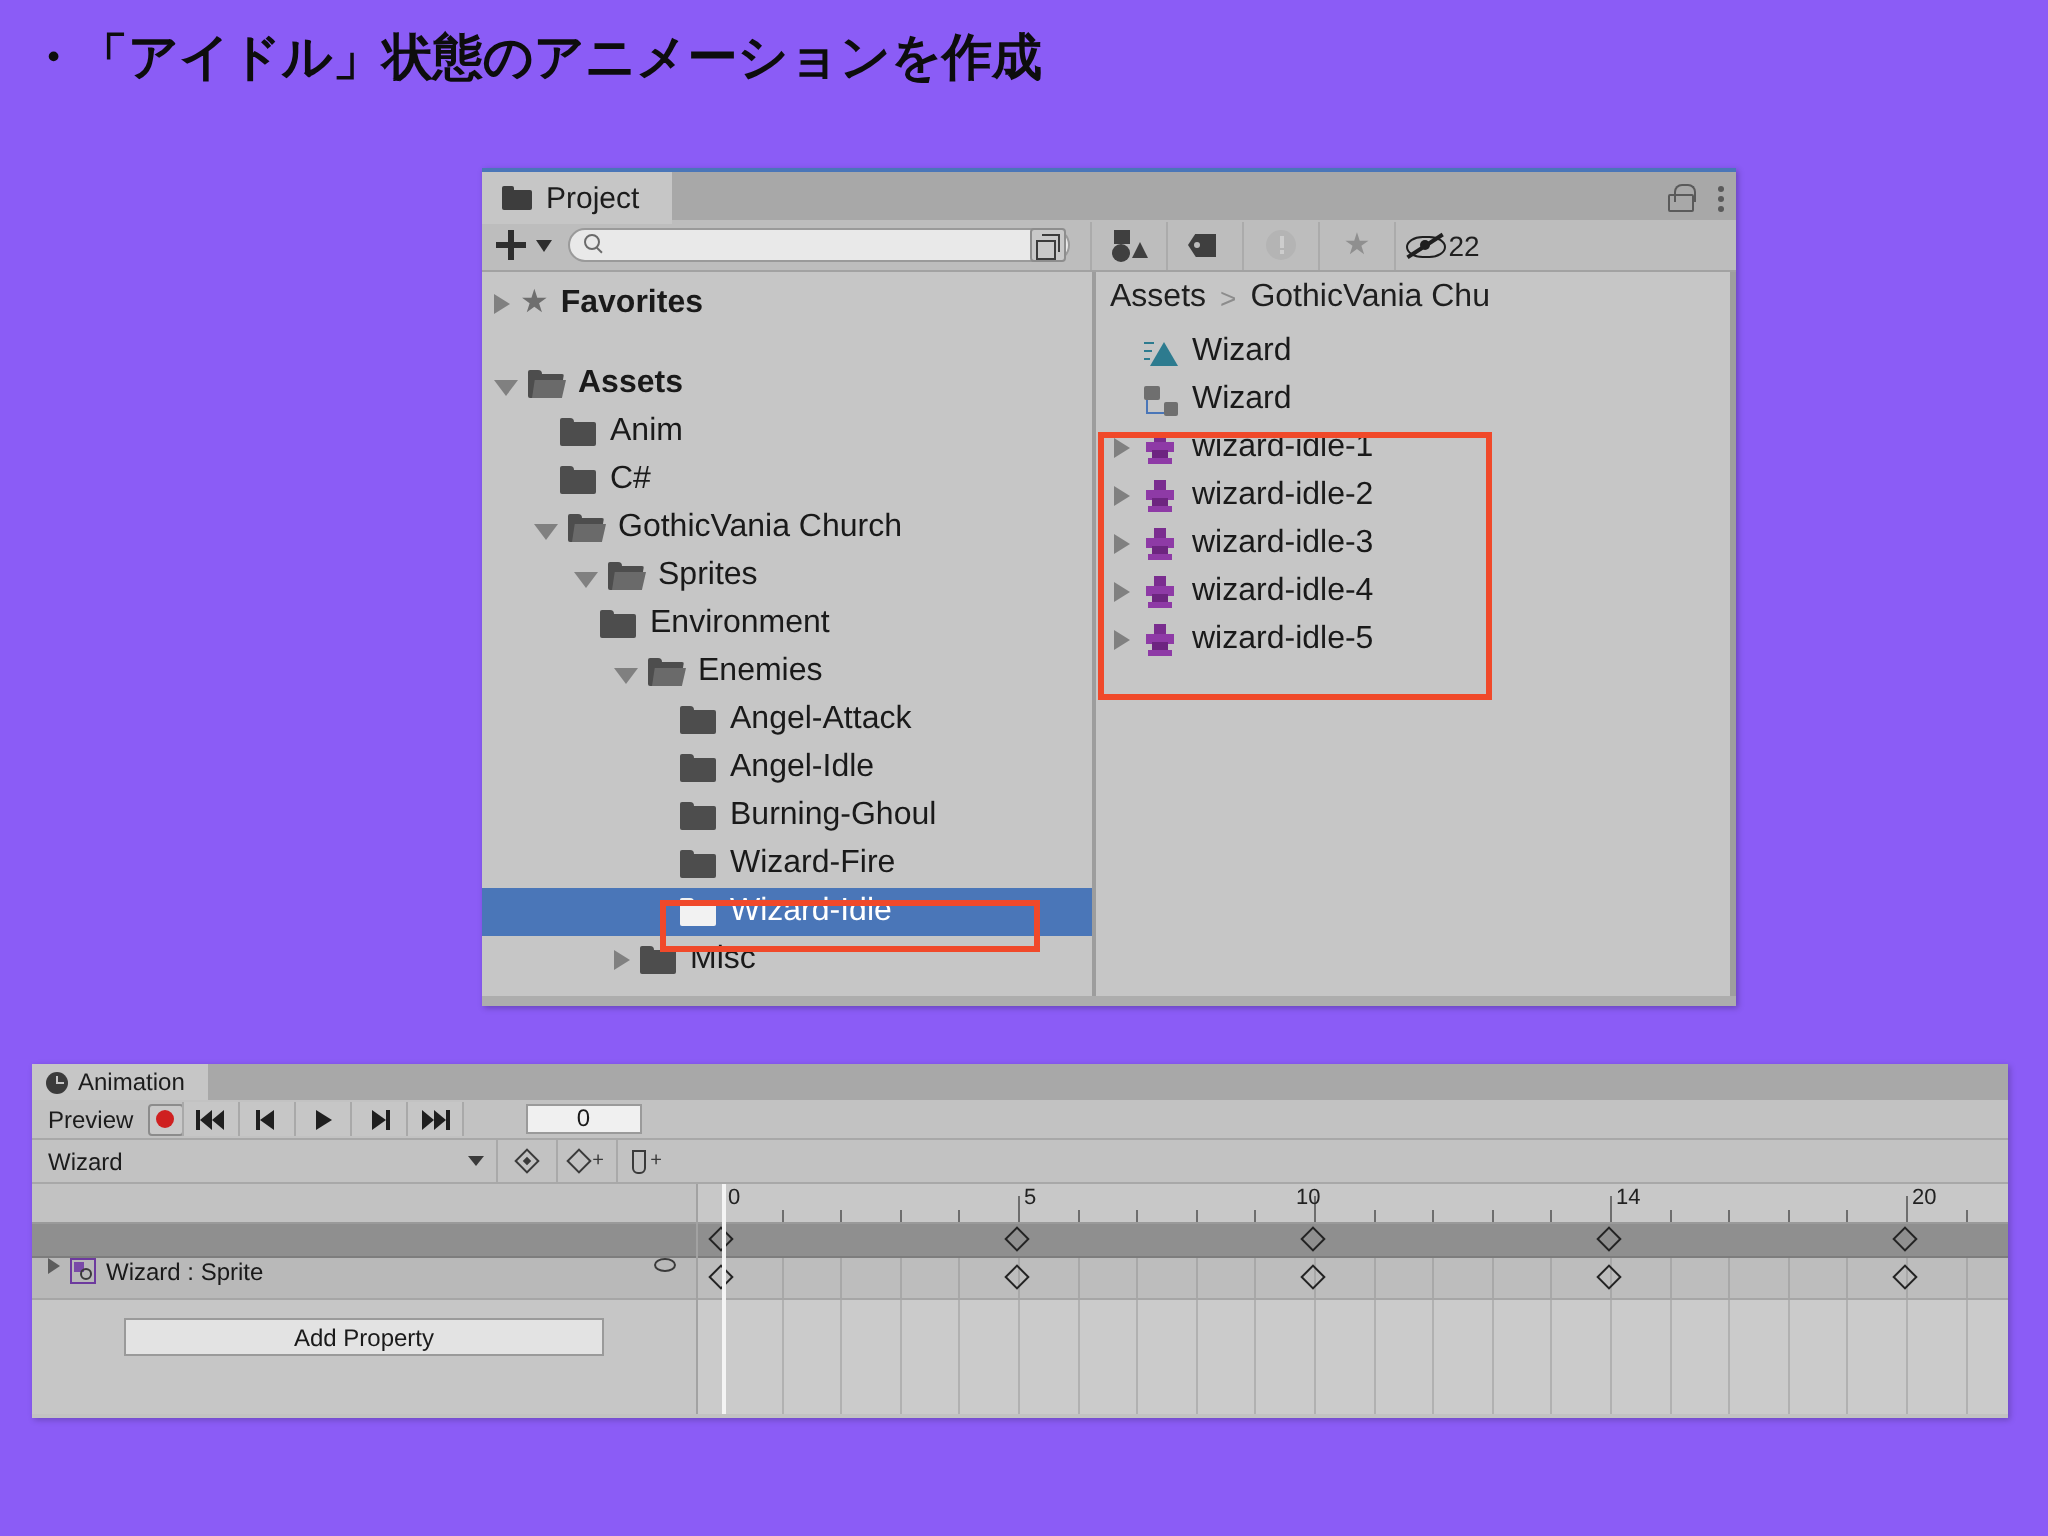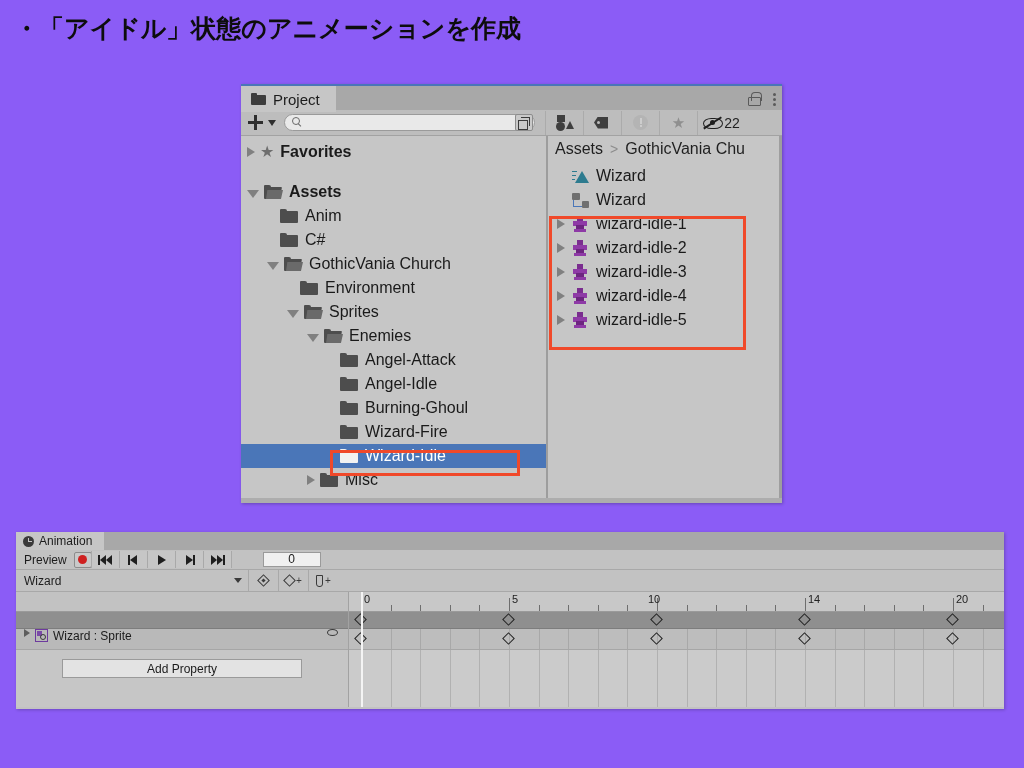--- a/index.html
+++ b/index.html
@@ -14,21 +14,21 @@
   
   .title {
     position: absolute; left: 14px; top: 12px;
     font-size: 25px; font-weight: bold; color: #0d0d0d;
     letter-spacing: 0px; white-space: nowrap;
   }
 
   
   .project-window {
     position: absolute; left: 241px; top: 84px;
-    width: 541px; height: 419px;
+    width: 627px; height: 419px;
     background: #bfbfbf;
     box-shadow: 1px 1px 3px rgba(0,0,0,.25);
   }
   .pw-tabbar {
     position: relative; height: 26px; background: #a8a8a8;
     border-top: 2px solid #4a76b8;
   }
   .pw-tab {
     position: absolute; left: 0; top: -2px; height: 28px;
     background: #c6c6c6; padding: 0 16px 0 10px;
@@ -463,35 +463,35 @@
             <div class="tree-row i1">
               <span class="tw-arrow open"></span>
               <span class="folder open">
                 <span class="f-back"></span>
                 <span class="f-tab"></span>
                 <span class="f-front"></span>
               </span>
               <span>GothicVania Church</span>
             </div>
             <div class="tree-row i2">
+              <span class="tw-arrow open"></span>
+              <span class="folder open">
+                <span class="f-back"></span>
+                <span class="f-tab"></span>
+                <span class="f-front"></span>
+              </span>
+              <span>Sprites</span>
+            </div>
+            <div class="tree-row i2">
               <span class="tw-arrow hidden"></span>
               <span class="folder">
                 <span class="f-back"></span>
                 <span class="f-tab"></span>
               </span>
               <span>Environment</span>
-            </div>
-            <div class="tree-row i2">
-              <span class="tw-arrow open"></span>
-              <span class="folder open">
-                <span class="f-back"></span>
-                <span class="f-tab"></span>
-                <span class="f-front"></span>
-              </span>
-              <span>Sprites</span>
             </div>
             <div class="tree-row i3">
               <span class="tw-arrow open"></span>
               <span class="folder open">
                 <span class="f-back"></span>
                 <span class="f-tab"></span>
                 <span class="f-front"></span>
               </span>
               <span>Enemies</span>
             </div>

